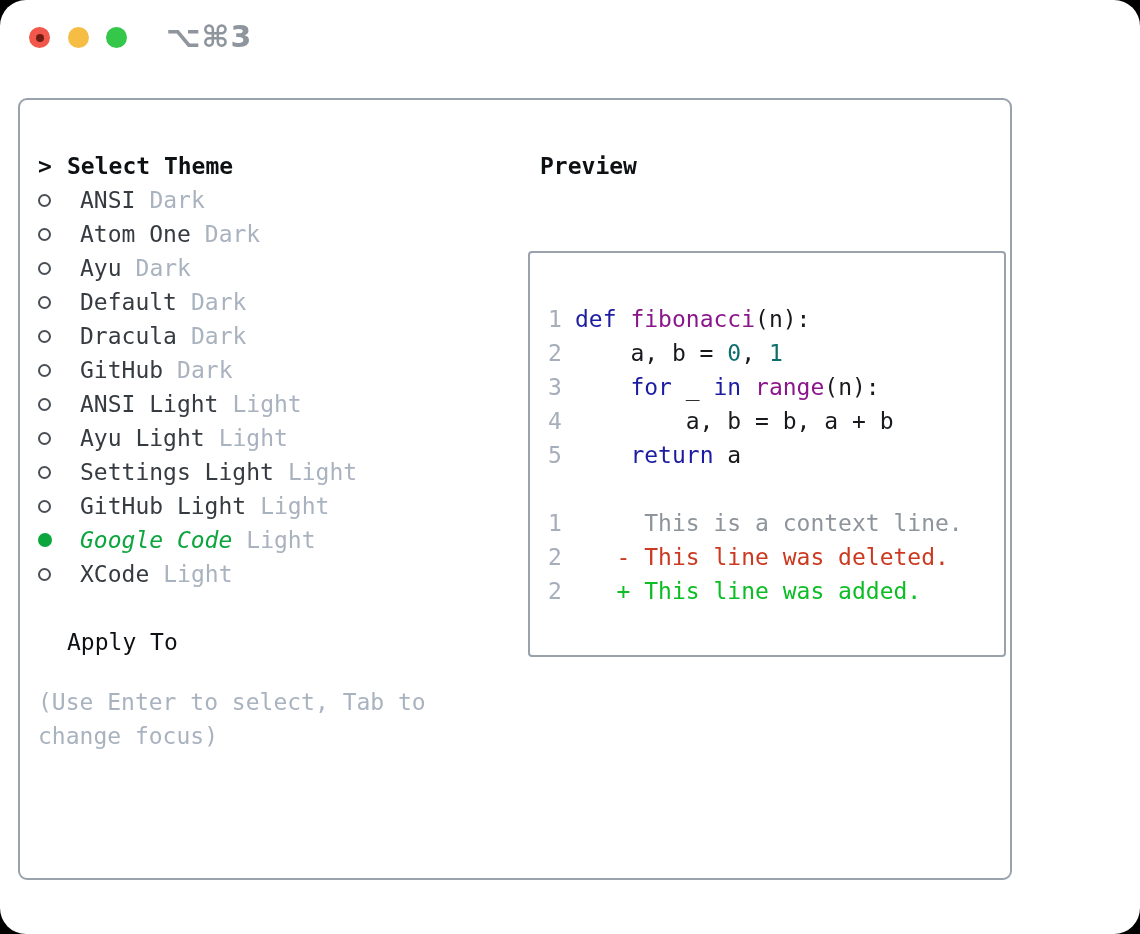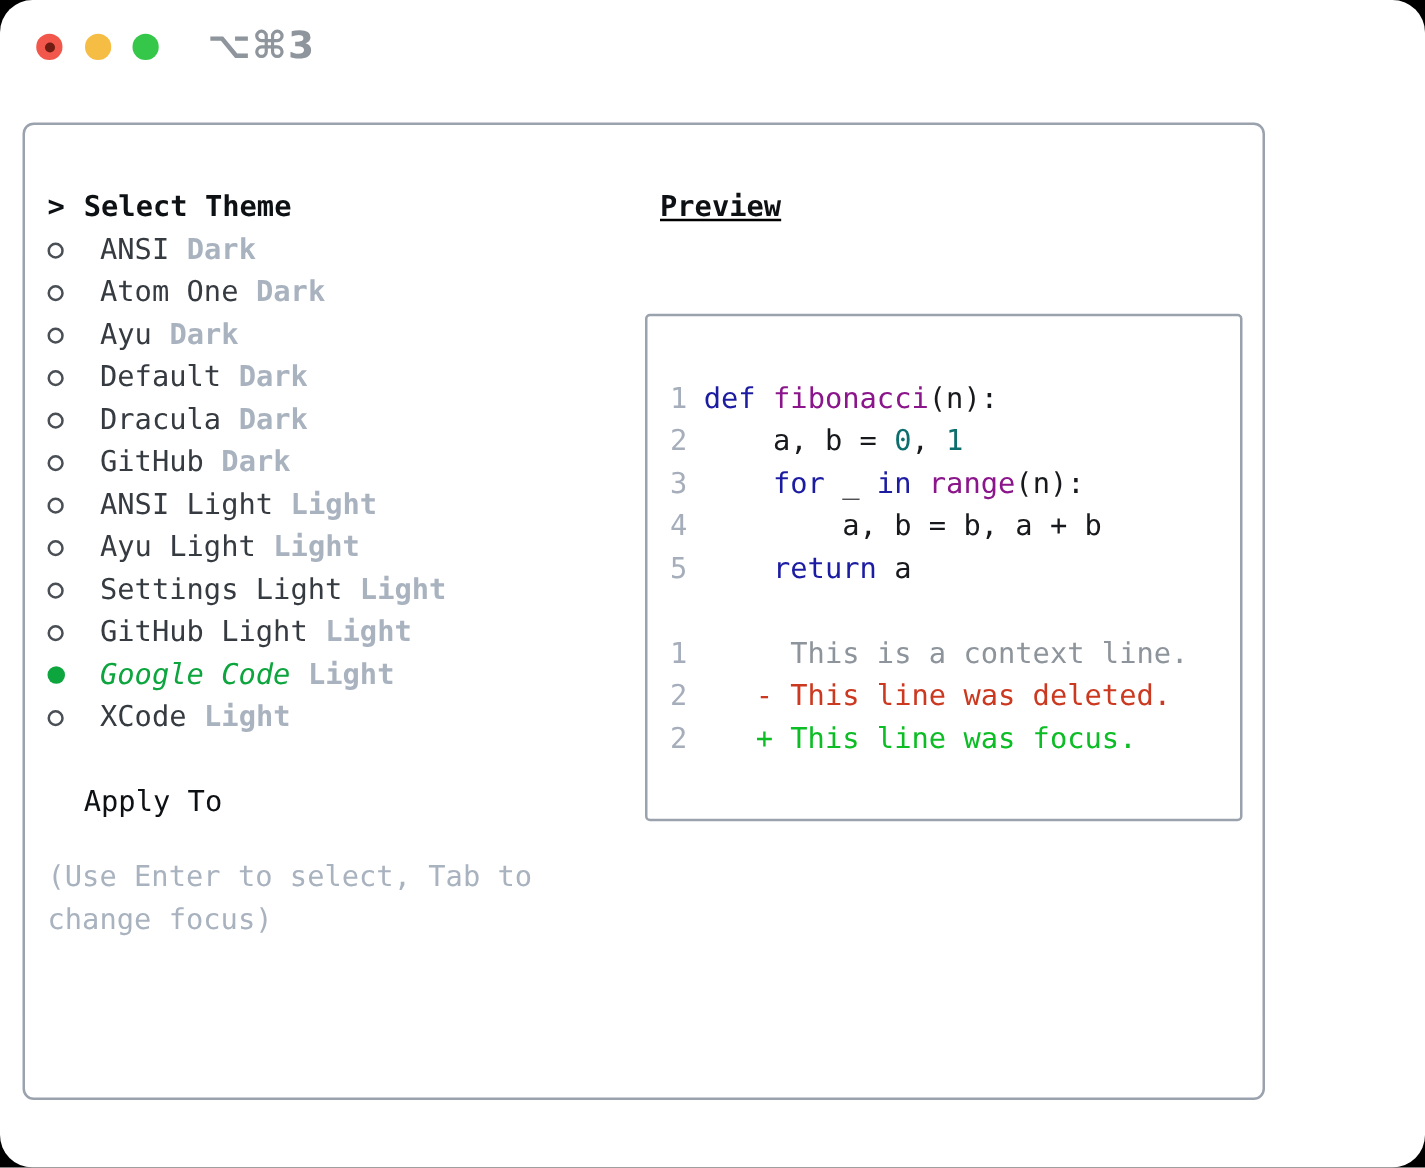--- a/index.html
+++ b/index.html
@@ -32,30 +32,30 @@
   .row{display:flex;align-items:center;height:34px;font-size:23px;white-space:pre;}
   
   .left-col{position:absolute;left:18px;top:49px;}
   .marker-cell{display:inline-flex;width:29px;flex:0 0 29px;align-items:center;}
   .ring{display:inline-block;width:13px;height:13px;border-radius:50%;
     border:2px solid var(--ring);background:transparent;}
   .ring.filled{width:14px;height:14px;border:none;background:var(--selected);}
   .chevron{font-weight:bold;color:var(--header_text);font-size:23px;}
   .list-header{font-weight:bold;color:var(--header_text);}
   .item-name{color:var(--item_text);margin-left:13px;}
-  .item-suffix{color:var(--muted);margin-left:14px;font-weight:bold;}
+  .item-suffix{color:var(--muted);margin-left:14px;}
   .row.selected .item-name{color:var(--selected);font-style:italic;}
   .apply-section{margin-top:34px;}
   .apply-header{color:var(--header_text);padding-left:29px;text-align:center;}
   .option-label{color:var(--item_text);}
   .row.selected .option-label{color:var(--selected);}
   .hint{margin-top:26px;color:var(--muted);}
   .hint .row{color:var(--muted);}
   
-  .right-col{position:absolute;left:488px;top:49px;text-decoration:underline;}
+  .right-col{position:absolute;left:500px;top:49px;}
   .preview-header{font-weight:bold;color:var(--header_text);height:34px;display:flex;
     align-items:center;font-size:23px;padding-left:20px;}
   .preview-box{position:absolute;left:8px;top:102px;width:478px;height:406px;
     border:2px solid var(--border);border-radius:4px;background:var(--window_bg);
     padding:49px 0 0 18px;overflow:hidden;}
   .code-line{display:flex;height:34px;align-items:center;font-size:23px;white-space:pre;}
   .ln{width:14px;flex:0 0 14px;margin-right:13px;color:var(--line_number);}
   .spacer{height:34px;}
   .c-plain{color:var(--plain);}
   .c-keyword{color:var(--keyword);}
@@ -117,19 +117,19 @@
             <div class="code-line"><span class="ln">1</span><span class="c-keyword">def</span><span class="c-plain"> </span><span class="c-function">fibonacci</span><span class="c-plain">(n):</span></div>
             <div class="code-line"><span class="ln">2</span><span class="c-plain">    a, b = </span><span class="c-number">0</span><span class="c-plain">, </span><span class="c-number">1</span></div>
             <div class="code-line"><span class="ln">3</span><span class="c-plain">    </span><span class="c-keyword">for</span><span class="c-plain"> _ </span><span class="c-keyword">in</span><span class="c-plain"> </span><span class="c-function">range</span><span class="c-plain">(n):</span></div>
             <div class="code-line"><span class="ln">4</span><span class="c-plain">        a, b = b, a + b</span></div>
             <div class="code-line"><span class="ln">5</span><span class="c-plain">    </span><span class="c-keyword">return</span><span class="c-plain"> a</span></div>
           </div>
         <div class="spacer"></div>
         <div>
             <div class="code-line"><span class="ln">1</span><span class="c-context">     This is a context line.</span></div>
             <div class="code-line"><span class="ln">2</span><span class="c-deleted">   - This line was deleted.</span></div>
-            <div class="code-line"><span class="ln">2</span><span class="c-added">   + This line was focus.</span></div>
+            <div class="code-line"><span class="ln">2</span><span class="c-added">   + This line was added.</span></div>
           </div>
       </div>
     </div>
 
   </div>
 </div>
 
 </body></html>

